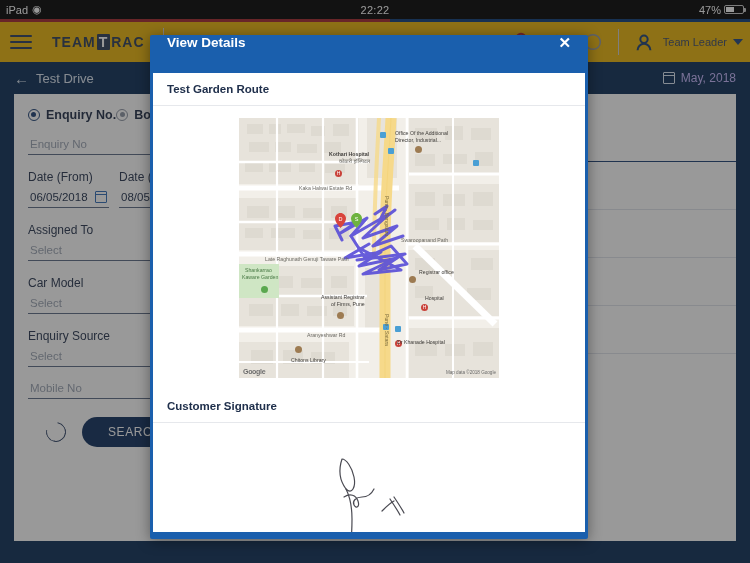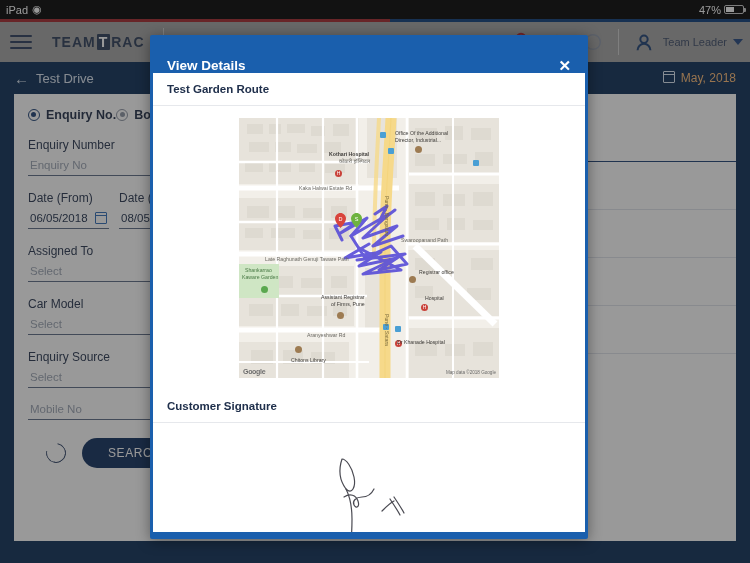--- a/index.html
+++ b/index.html
@@ -31,21 +31,21 @@
   }
   .batt i { position: absolute; left: 1px; top: 1px; bottom: 1px; width: 46%; background: #fff; display: block; }
 
   
   .loadstrip { position: absolute; top: 19px; left: 0; width: 750px; height: 3px; background: #0b3c7a; }
   .loadstrip i { position: absolute; left: 0; top: 0; height: 3px; width: 52%; background: #a3242b; display: block; }
 
   
   .appheader {
     position: absolute; top: 22px; left: 0; width: 750px; height: 40px;
-    background: #a3a3a3; display: flex; align-items: center;
+    background: #eab308; display: flex; align-items: center;
   }
   .hamburger { margin-left: 10px; width: 22px; cursor: pointer; }
   .hamburger span { display: block; height: 2px; background: #2a3b5c; margin: 4px 0; border-radius: 1px; }
   .brand {
     margin-left: 20px; font-size: 14px; font-weight: bold; letter-spacing: 1px;
     color: #2b3b57; display: flex; align-items: center;
   }
   .brand .tbox {
     background: #2b3b57; color: #fff; padding: 0 2px; margin: 0 1px; border-radius: 1px;
   }
@@ -56,21 +56,21 @@
   .userbox { display: flex; align-items: center; gap: 6px; font-size: 11px; color: #3b4a66; padding-right: 7px; }
   .chev { width: 0; height: 0; border-left: 5px solid transparent; border-right: 5px solid transparent; border-top: 6px solid #20457e; }
 
   
   .pagebar {
     position: absolute; top: 62px; left: 0; width: 750px; height: 32px;
     background: #0b2d55; color: #e8eef7; display: flex; align-items: center;
   }
   .backlink { display: flex; align-items: center; gap: 7px; margin-left: 14px; font-size: 13px; color: #dbe5f2; cursor: pointer; }
   .arrowl { font-size: 15px; line-height: 1; }
-  .monthbox { margin-left: auto; margin-right: 14px; display: flex; align-items: flex-start; gap: 6px; font-size: 12px; color: #fdba74; }
+  .monthbox { margin-left: auto; margin-right: 14px; display: flex; align-items: center; gap: 6px; font-size: 12px; color: #c4b5fd; }
   .calico {
     width: 12px; height: 12px; border: 1.4px solid #dce6f4; border-radius: 1px; position: relative; display: inline-block;
   }
   .calico::before { content: ""; position: absolute; left: 0; right: 0; top: 2px; height: 1.4px; background: #dce6f4; }
 
   
   .content { position: absolute; top: 94px; left: 0; width: 750px; height: 469px; background: #0b2d55; }
   .panelwrap { position: absolute; top: 0; left: 14px; width: 722px; bottom: 22px; background: #ffffff; }
 
   
@@ -117,21 +117,21 @@
   .proofico { width: 16px; height: 17px; display: inline-block; cursor: pointer; }
 
   
   .overlay { position: absolute; inset: 0; background: rgba(38,38,38,.47); }
   .modal {
     position: absolute; left: 150px; top: 35px; width: 438px; height: 504px;
     background: #1a5fad; border-radius: 2px; box-shadow: 0 2px 14px rgba(0,0,0,.4);
     display: flex; flex-direction: column; padding: 0 3px 7px 3px;
   }
   .modal-head {
-    height: 38px; display: flex; align-items: flex-end; justify-content: space-between;
+    height: 38px; display: flex; align-items: flex-start; justify-content: space-between;
     padding: 0 14px; color: #fff; flex: none;
   }
   .modal-title { font-size: 13.5px; font-weight: bold; }
   .modal-x { font-size: 15px; font-weight: bold; cursor: pointer; line-height: 1; }
   .modal-body { flex: 1; background: #fff; overflow: hidden; display: flex; flex-direction: column; }
   .sec-title { font-size: 11.5px; font-weight: bold; color: #20304c; padding: 10px 14px; border-bottom: 1px solid #e6e8ec; }
   .map-area { flex: none; padding: 12px 0; display: flex; justify-content: center; background: #fff; }
   .sig-area { flex: 1; display: flex; align-items: center; justify-content: center; background: #fff; }
 
   
@@ -154,20 +154,21 @@
 </head>
 <body>
 
 <div id="app">
 
   <div class="statusbar">
     <div class="sb-left">
       <span>iPad</span>
       <span class="wifi">◉</span>
     </div>
+    <div class="sb-center">22:22</div>
     <div class="sb-right">
       <span>47%</span>
       <span class="batt">
           <i></i>
         </span>
     </div>
   </div>
 
   <div class="loadstrip">
       <i></i>
@@ -227,21 +228,20 @@
             <span class="dot on"></span>
             <span>Enquiry No.</span>
           </label>
           <label class="radio">
             <span class="dot off"></span>
             <span>Booking</span>
           </label>
         </div>
 
         <div class="fgroup">
-          <div class="flabel">Enquiry Number</div>
           <div class="finput">
             <span>Enquiry No</span>
           </div>
         </div>
 
         <div class="fgroup daterow">
           <div class="datecol">
             <div class="flabel">Date (From)</div>
             <div class="finput val">
               <span>06/05/2018</span>

